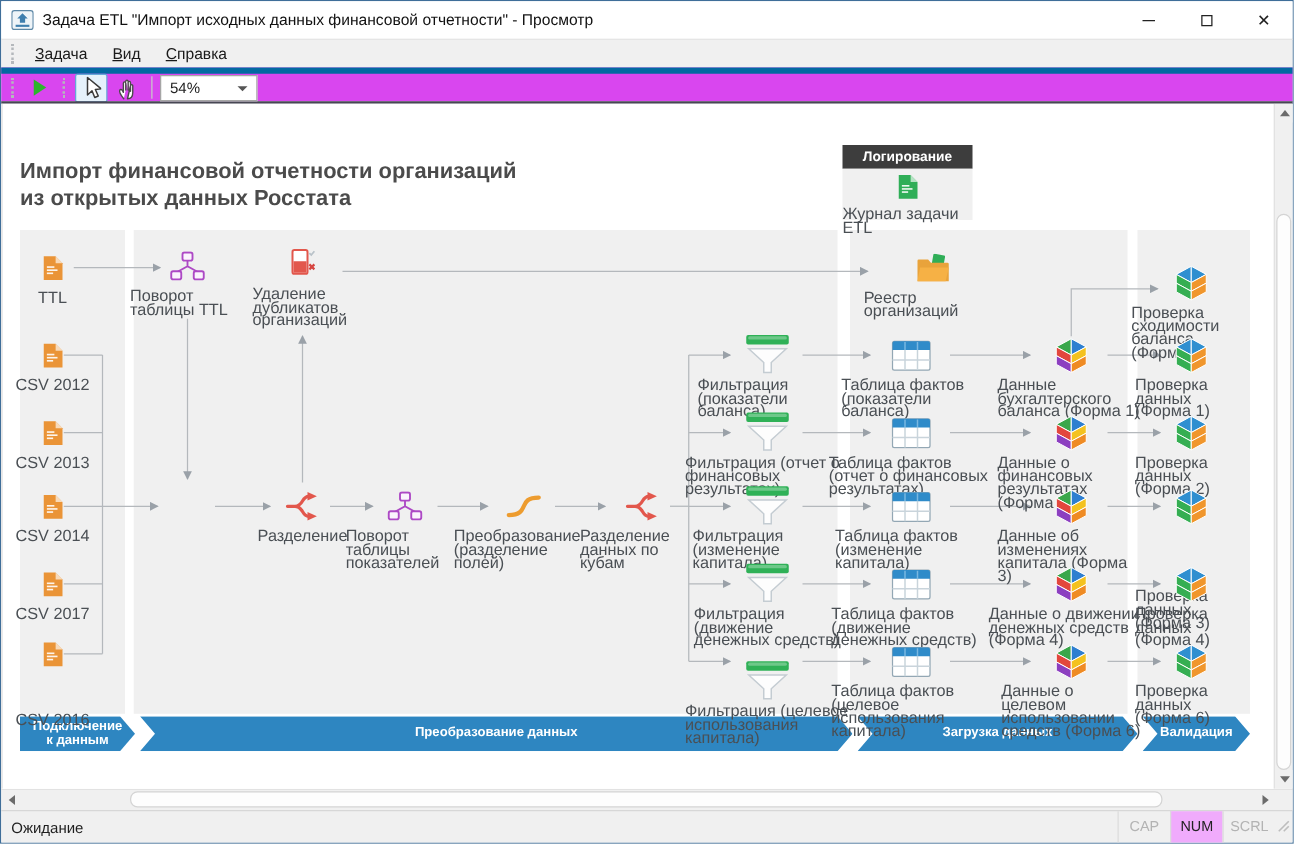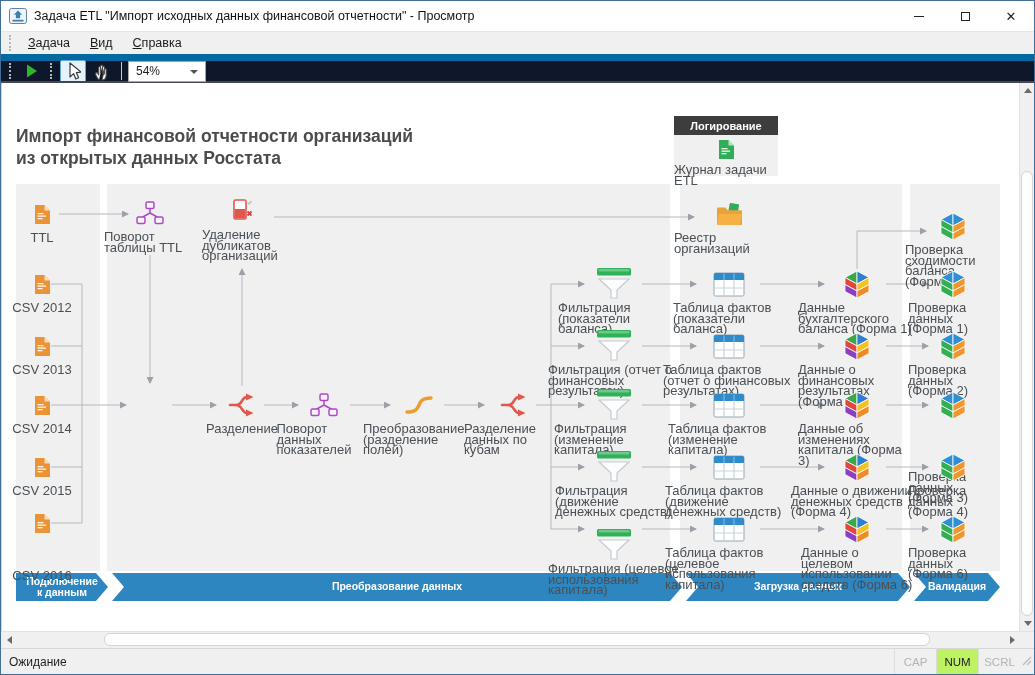--- a/index.html
+++ b/index.html
@@ -17,21 +17,21 @@
   .glyph-max { width:9px; height:9px; border:1px solid #222; }
   .glyph-close { font-size:13px; color:#222; line-height:1; }
 
   
   .menubar { height:23px; background:#f0f0f0; display:flex; align-items:center; border-top:1px solid #e5e5e5; padding-left:4px; flex:0 0 auto; }
   .grip { width:5px; height:16px; border-left:2px dotted #b4b8bc; margin:0 4px; }
   .menu-item { font-size:12.5px; color:#1a1a1a; padding:2px 10px; }
   .menu-item u { text-decoration:underline; }
 
   
-  .toolbar { height:27px; background:#0f172a; display:flex; align-items:center; padding-left:4px; border-top:7px solid #0369a1; flex:0 0 auto; }
+  .toolbar { height:27px; background:#d946ef; display:flex; align-items:center; padding-left:4px; border-top:5px solid #0369a1; flex:0 0 auto; }
   .tool-btn { width:26px; height:23px; display:flex; align-items:center; justify-content:center; border:1px solid transparent; border-radius:2px; margin:0 1px; }
   .tool-btn.selected { background:#e5f1fb; border-color:#66a7d8; }
   .tool-sep { width:1px; height:18px; background:#c9c9c9; margin:0 6px; }
   .combo { width:78px; height:21px; background:#fff; border:1px solid #a6a6a6; display:flex; align-items:center; font-size:12px; color:#222; padding-left:7px; position:relative; }
   .combo .caret { position:absolute; right:7px; top:8px; width:0; height:0; border-left:4px solid transparent; border-right:4px solid transparent; border-top:4px solid #555; }
   .dark-rule { height:2px; background:#474754; flex:0 0 auto; }
 
   
   .canvas-wrap { flex:1 1 auto; position:relative; background:#fff; overflow:hidden; }
   .canvas { position:absolute; left:0; top:0; right:15px; bottom:0; background:#fff; border-left:1px solid #d6d6d6; }
@@ -61,21 +61,21 @@
   .hscroll { height:17px; background:#f0f0f0; border-top:1px solid #e2e2e2; display:flex; flex:0 0 auto; }
   .hbtn { width:16px; height:16px; display:flex; align-items:center; justify-content:center; }
   .htrack { flex:1; position:relative; }
   .hthumb { position:absolute; top:1px; height:13px; left:87px; width:826px; background:#fdfdfd; border:1px solid #d4d4d4; border-radius:6px; }
   .hcorner { width:14px; background:#f0f0f0; }
 
   
   .statusbar { height:26px; background:#f0f0f0; border-top:1px solid #d7d7d7; display:flex; align-items:center; padding-left:8px; font-size:12px; color:#1f1f1f; flex:0 0 auto; }
   .status-right { margin-left:auto; display:flex; align-items:stretch; height:100%; }
   .status-cell { width:42px; display:flex; align-items:center; justify-content:center; font-size:11.5px; color:#b3b3b3; border-left:1px solid #dcdcdc; }
-  .status-cell.active { color:#222; background:#bef264; }
+  .status-cell.active { color:#222; background:#f0abfc; }
   .resize-grip { width:14px; display:flex; align-items:flex-end; justify-content:flex-end; padding:0 2px 2px 0; }
 </style>
 </head>
 <body>
 
 <div class="window">
 
   <div class="titlebar">
     <span class="app-icon">
         <svg width="18" height="16" viewBox="0 0 18 16">
@@ -266,21 +266,21 @@
             <svg width="17" height="21" viewBox="0 0 17 21">
               <path d="M1 1h9.5L16 6.5V20H1z" fill="#ea9437"></path>
               <path d="M10.5 1L16 6.5h-5.5z" fill="#fff" opacity="0.65"></path>
               <g fill="#fff" opacity="0.9">
                 <rect x="3.5" y="9" width="6" height="1.3"></rect>
                 <rect x="3.5" y="11.5" width="8.5" height="1.3"></rect>
                 <rect x="3.5" y="14" width="5" height="1.3"></rect>
               </g>
             </svg>
           </div>
-          <div class="node-label">CSV 2015</div>
+          <div class="node-label">CSV 2017</div>
         </div>
         <div class="node" style="left: 0px; top: 422px; width: 80px; gap: 29px;">
           <div class="node-icon">
             <svg width="17" height="21" viewBox="0 0 17 21">
               <path d="M1 1h9.5L16 6.5V20H1z" fill="#ea9437"></path>
               <path d="M10.5 1L16 6.5h-5.5z" fill="#fff" opacity="0.65"></path>
               <g fill="#fff" opacity="0.9">
                 <rect x="3.5" y="9" width="6" height="1.3"></rect>
                 <rect x="3.5" y="11.5" width="8.5" height="1.3"></rect>
                 <rect x="3.5" y="14" width="5" height="1.3"></rect>
@@ -333,21 +333,21 @@
               <g stroke="#ad49c5" stroke-width="1.5" fill="none">
                 <path d="M15 7v5M15 12L6 17M15 12l9 5"></path>
               </g>
               <g fill="#fbf3fd" stroke="#ad49c5" stroke-width="1.5">
                 <rect x="11" y="1" width="8" height="6.5" rx="1.5"></rect>
                 <rect x="2" y="16" width="8" height="6.5" rx="1.5"></rect>
                 <rect x="20" y="16" width="8" height="6.5" rx="1.5"></rect>
               </g>
             </svg>
           </div>
-          <div class="node-label">Поворот данных показателей</div>
+          <div class="node-label">Поворот таблицы показателей</div>
         </div>
         <div class="node" style="left: 361px; top: 304px; width: 112px;">
           <div class="node-icon">
             <svg width="30" height="26" viewBox="0 0 30 26">
               <path d="M27 6C9 6 21 20 3 20" stroke="#ed9c2f" stroke-width="3.4" fill="none" stroke-linecap="round"></path>
             </svg>
           </div>
           <div class="node-label">Преобразование (разделение полей)</div>
         </div>
         <div class="node" style="left: 462px; top: 304px; width: 100px;">
@@ -405,21 +405,21 @@
         <div class="node" style="left: 546px; top: 444px; width: 132px;">
           <div class="node-icon">
             <svg width="38" height="34" viewBox="0 0 38 34">
               <rect x="2" y="1" width="34" height="7.5" rx="1.5" fill="#2fb157"></rect>
               <rect x="3.5" y="2" width="31" height="2.6" rx="1.3" fill="#fff" opacity="0.3"></rect>
               <path d="M4 12h30L22 23v8h-6v-8z" fill="#fdfdfd" stroke="#c4ccd2" stroke-width="1.2"></path>
             </svg>
           </div>
           <div class="node-label">Фильтрация (целевое использования капитала)</div>
         </div>
-        <div class="node" style="left: 672px; top: 113px; width: 110px;">
+        <div class="node" style="left: 689px; top: 113px; width: 110px;">
           <div class="node-icon">
             <svg width="27" height="23" viewBox="0 0 27 23">
               <rect x="13" y="0.5" width="9.5" height="10" rx="1" fill="#2fae57" transform="rotate(10 17 5)"></rect>
               <path d="M1 22V5.5a1 1 0 011-1h7.5l2.2 2.7H25a1 1 0 011 1V22z" fill="#e9a33b"></path>
               <path d="M1 22l2-11h23l-2.5 11z" fill="#f6b145"></path>
             </svg>
           </div>
           <div class="node-label">Реестр организаций</div>
         </div>
         <div class="node" style="left: 671px; top: 183px; width: 112px;">

